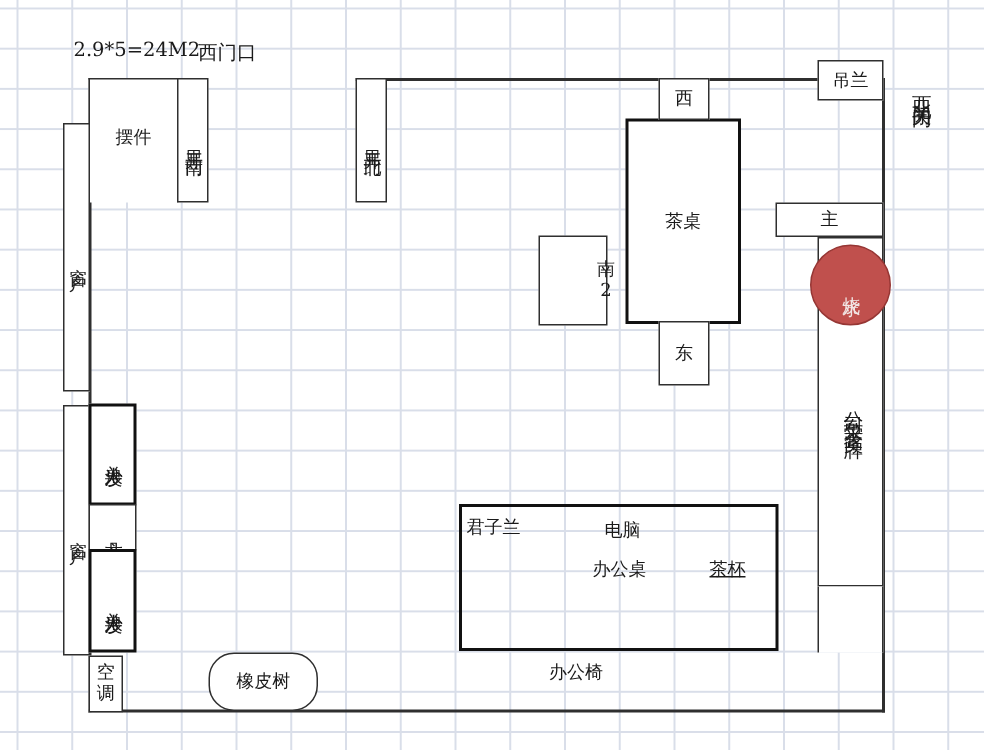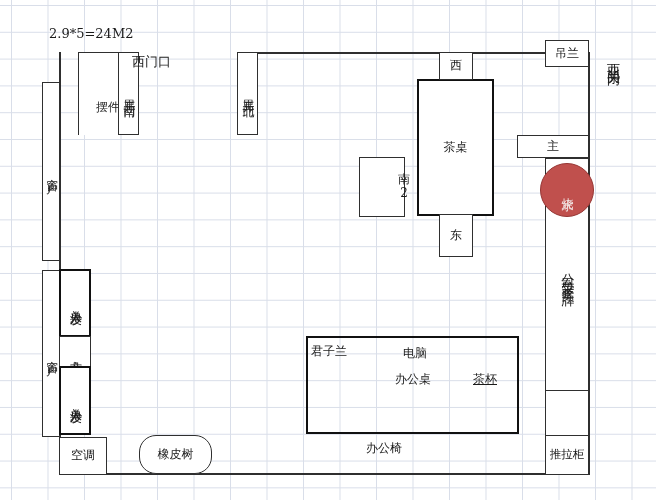--- a/index.html
+++ b/index.html
@@ -24,61 +24,60 @@
   .thick{border-width:2px;border-color:#111;}
   .vtext{writing-mode:vertical-rl;text-orientation:upright;letter-spacing:3px;}
   .note{z-index:4;font-size:13px;white-space:nowrap;background:transparent;}
   .deskbox{background:transparent;}
   .desklabel{position:absolute;font-size:12px;white-space:nowrap;}
   #kettle{
     border-radius:50%;background:#c0504d;border:1px solid #963634;
     color:#f2e7e6;z-index:5;display:flex;align-items:center;justify-content:center;
     font-size:12px;
   }
-  #ornament{border-bottom:none;align-items:flex-start;padding-top:48px;margin-left:19px;}
+  #ornament{border-bottom:none;align-items:flex-start;padding-top:32px;}
   #column-connector{border-left:1.5px solid #2f2f2f;border-right:1.5px solid #2f2f2f;background:#fff;z-index:3;}
 </style>
 </head>
 <body>
 
 <div id="canvas">
 
   <div class="abs wall" style="left:59px;top:52px;width:2px;height:423px;"></div>
   <div class="abs wall" style="left:237px;top:52px;width:353px;height:2px;"></div>
   <div class="abs wall" style="left:588px;top:52px;width:2px;height:423px;"></div>
   <div class="abs wall" style="left:59px;top:473px;width:531px;height:2px;"></div>
 
   <div class="abs note" style="left:49px;top:26px;">2.9*5=24M2</div>
-  <div class="abs note" style="left:132px;top:26px;margin-top:27px;">西门口</div>
+  <div class="abs note" style="left:132px;top:26px;">西门口</div>
   <div class="abs note vtext" style="left:604px;top:54px;height:95px;letter-spacing:2px;">西北门关闭</div>
 
   <div class="abs box" id="ornament" style="left:59px;top:52px;width:60px;height:83px;">摆件</div>
   <div class="abs box vtext" style="left:118px;top:52px;width:21px;height:83px;letter-spacing:2px;">里开门南</div>
   <div class="abs box vtext" style="left:237px;top:52px;width:21px;height:83px;letter-spacing:2px;">里开门北</div>
   <div class="abs box vtext" style="left:42px;top:82px;width:18px;height:179px;">窗户</div>
   <div class="abs box vtext" style="left:42px;top:270px;width:18px;height:167px;">窗户</div>
 
   <div class="abs box" style="left:359px;top:157px;width:31px;height:60px;padding-left:44px;">南2</div>
   <div class="abs box thick" style="left:417px;top:79px;width:77px;height:137px;">茶桌</div>
   <div class="abs box" style="left:439px;top:52px;width:34px;height:28px;">西</div>
   <div class="abs box" style="left:439px;top:214px;width:34px;height:43px;">东</div>
 
   <div class="abs box" style="left:545px;top:40px;width:44px;height:27px;">吊兰</div>
   <div class="abs box" style="left:517px;top:135px;width:72px;height:23px;">主</div>
   <div class="abs" id="kettle" style="left:540px;top:163px;width:54px;height:54px;">
     <span class="vtext" style="letter-spacing:2px;">烧水</span>
   </div>
   <div class="abs box vtext" style="left:545px;top:158px;width:44px;height:233px;font-size:13px;letter-spacing:4px;">公司荣誉奖牌</div>
   <div class="abs" id="column-connector" style="left:545px;top:391px;width:44px;height:44px;"></div>
-  <div class="abs box" style="left:545px;top:435px;width:44px;height:40px;font-size:11.5px;">推拉柜</div>
 
   <div class="abs box thick vtext" style="left:59px;top:269px;width:32px;height:68px;letter-spacing:1px;">单人沙发</div>
   <div class="abs box vtext" style="left:59px;top:336px;width:32px;height:31px;letter-spacing:1px;">方几</div>
   <div class="abs box thick vtext" style="left:59px;top:366px;width:32px;height:69px;letter-spacing:1px;">单人沙发</div>
-  <div class="abs box" style="left:59px;top:437px;width:48px;height:38px;">空调</div>
+  <div class="abs box" style="left:59px;top:437px;width:23px;height:38px;">空调</div>
   <div class="abs box" style="left:139px;top:435px;width:73px;height:39px;border-radius:17px;">橡皮树</div>
 
   <div class="abs box thick deskbox" style="left:306px;top:336px;width:213px;height:98px;text-align:right;">
     <span class="desklabel" style="left:3px;top:7px;">君子兰</span>
     <span class="desklabel" style="left:95px;top:9px;">电脑</span>
     <span class="desklabel" style="left:87px;top:35px;">办公桌</span>
     <span class="desklabel" style="left:165px;top:35px;text-decoration:underline;">茶杯</span>
   </div>
   <div class="abs note" style="left:366px;top:440px;font-size:12px;">办公椅</div>
 

